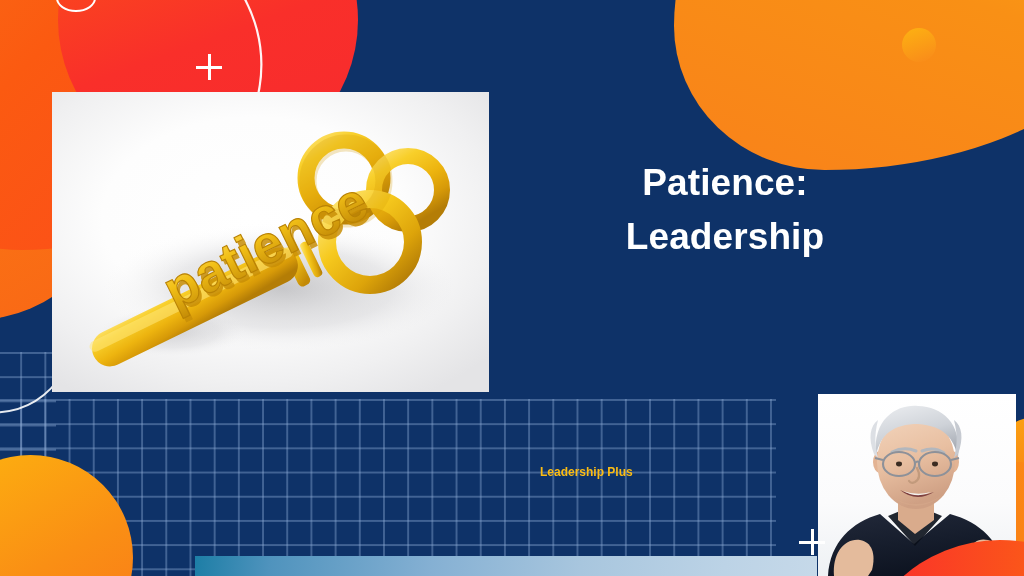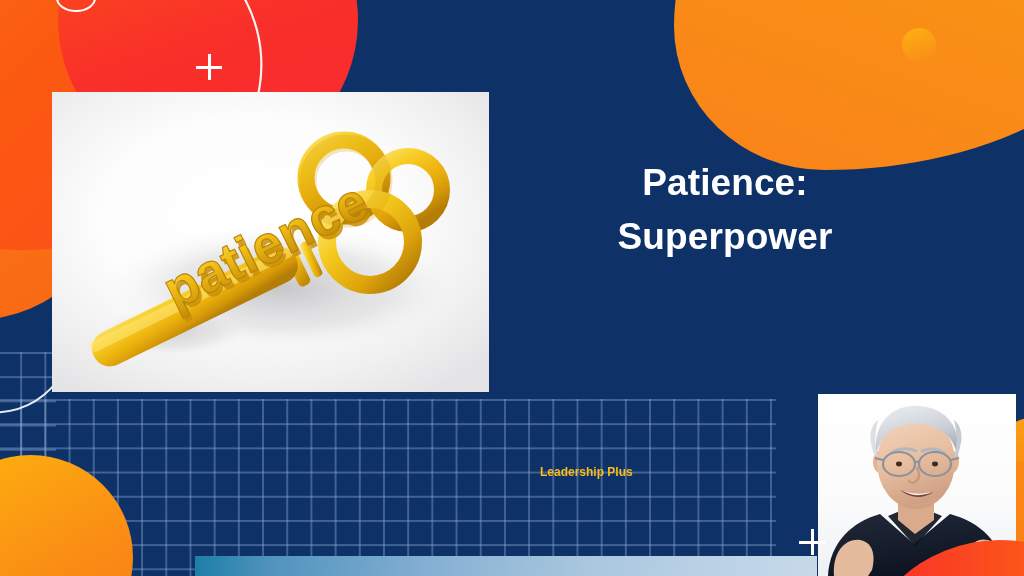--- a/index.html
+++ b/index.html
@@ -263,21 +263,21 @@
         <rect x="30" y="193" width="225" height="11" rx="6" fill="#ffe87c" opacity="0.55"></rect>
       </g>
 
       <text x="126" y="222" transform="rotate(-26 126 222)" font-family="'Liberation Sans', sans-serif" font-size="54" font-weight="bold" fill="#c98f07" opacity="0.85">patience</text>
       <text x="123" y="218" transform="rotate(-26 123 218)" font-family="'Liberation Sans', sans-serif" font-size="54" font-weight="bold" fill="url(#goldC)" stroke="#b98205" stroke-width="1.1">patience</text>
     </svg>
   </div>
 
   <div id="title-block">
     <span class="tline">Patience:</span>
-    <span class="tline">Superpower</span>
+    <span class="tline">Leadership</span>
   </div>
 
   <div id="byline-block">
     <span class="bline">Leadership Plus</span>
   </div>
 
   <div class="blob" id="blob-bottom-right-circle"></div>
   <div class="blob" id="blob-bottom-right-orange"></div>
 
   <div id="presenter">

